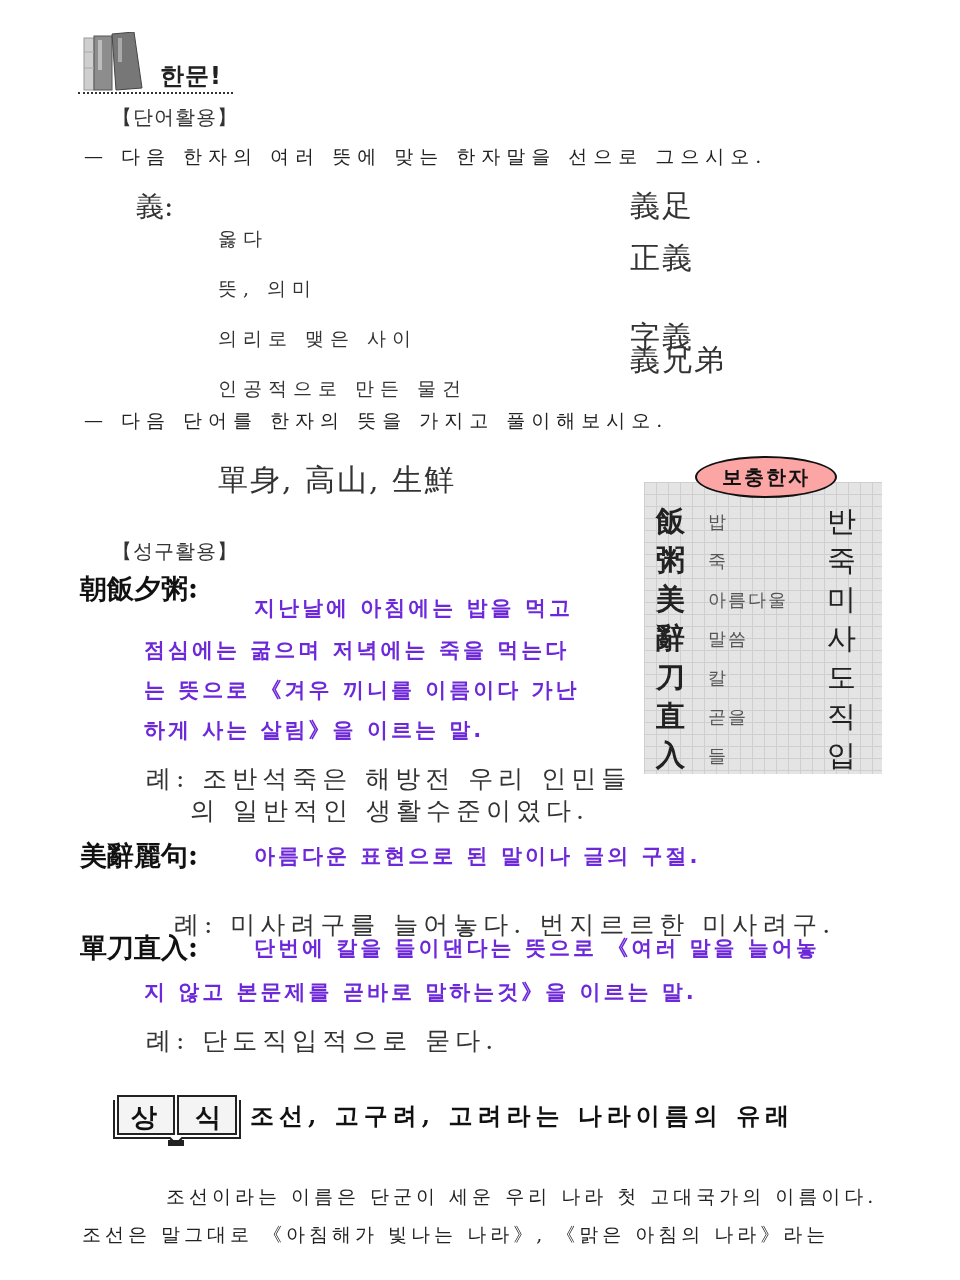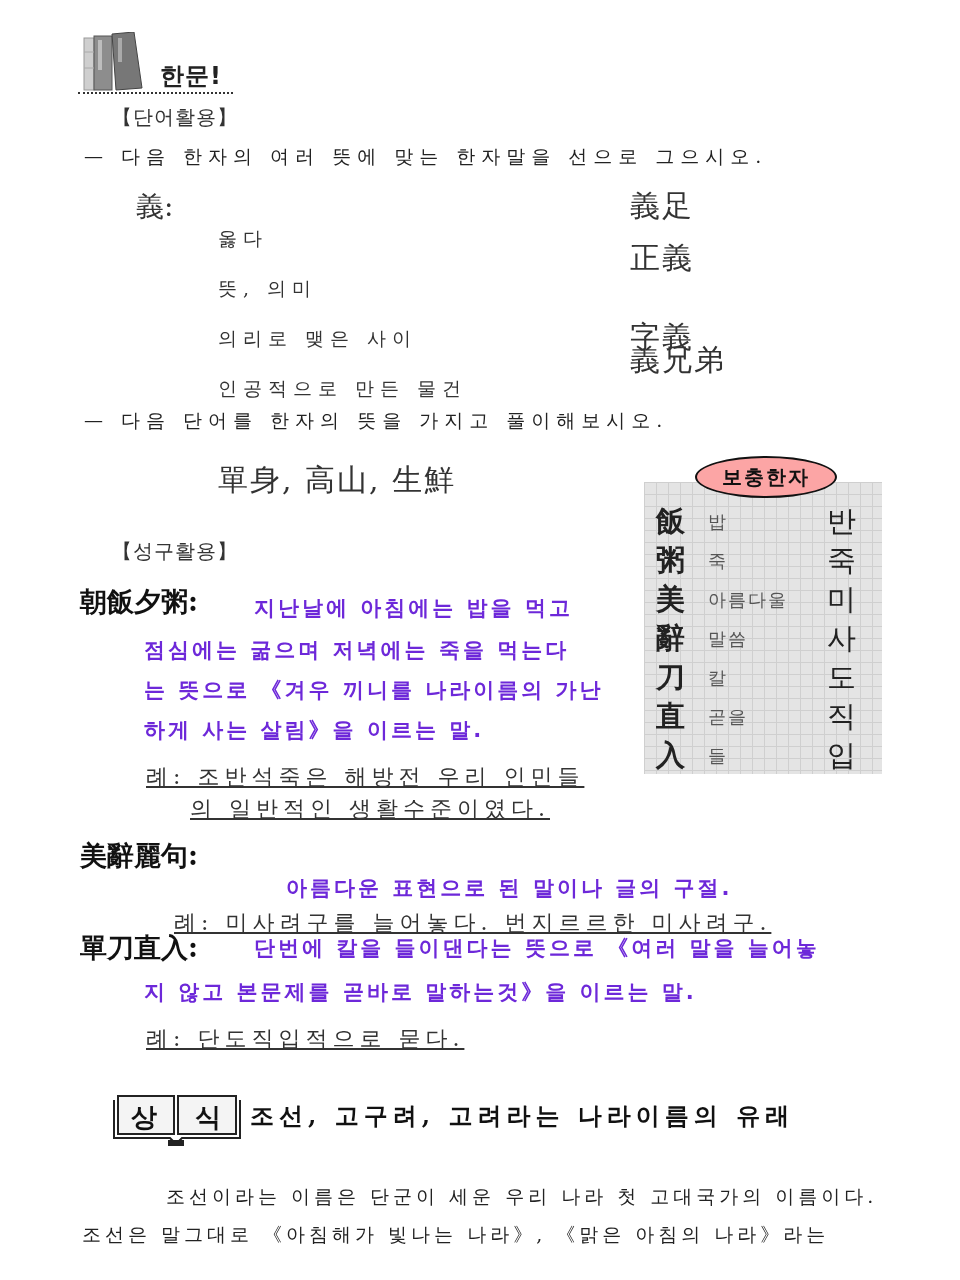--- a/index.html
+++ b/index.html
@@ -18,21 +18,21 @@
     .section-label { font-size: 20px; color: #333; letter-spacing: 1px; }
     .instruction { font-family: "DejaVu Serif", serif; font-size: 19px; letter-spacing: 6px; color: #222; white-space: nowrap; }
 
     .meaning { font-family: "DejaVu Serif", serif; font-size: 19px; letter-spacing: 6px; color: #333; white-space: nowrap; margin-top: 30px; }
     .hanja-word { font-family: "DejaVu Serif", serif; font-size: 30px; color: #333; letter-spacing: 2px; white-space: nowrap; }
     .hanja-big { font-family: "DejaVu Serif", serif; font-size: 28px; color: #333; }
 
     
     .idiom-head { font-family: "DejaVu Serif", serif; font-size: 27px; font-weight: bold; color: #111; white-space: nowrap; }
     .idiom-text { font-family: "DejaVu Sans", sans-serif; font-size: 21px; font-weight: bold; color: #6d28d9; letter-spacing: 3px; white-space: nowrap; }
-    .example { font-family: "DejaVu Serif", serif; font-size: 22px; color: #333; letter-spacing: 5px; white-space: nowrap; text-decoration: underline; }
+    .example { font-family: "DejaVu Serif", serif; font-size: 25px; color: #333; letter-spacing: 5px; white-space: nowrap; }
 
     
     .sidebar {
       left: 644px; top: 482px; width: 238px; height: 292px;
       background-color: #e4e4e4;
       background-image:
         linear-gradient(#cfcfcf 1px, transparent 1px),
         linear-gradient(90deg, #cfcfcf 1px, transparent 1px);
       background-size: 12px 12px;
     }
@@ -121,30 +121,30 @@
   <div class="sb-row" style="top:254px;">
     <span class="sb-hanja">入</span>
     <span class="sb-meaning">들</span>
     <span class="sb-reading">입</span>
   </div>
 </div>
 <div class="abs sidebar-title">보충한자</div>
 
 <div class="abs section-label" style="left:112px; top:538px;">【성구활용】</div>
 
-<div class="abs idiom-head" style="left:80px; top:584px;">朝飯夕粥:</div>
+<div class="abs idiom-head" style="left:80px; top:571px;">朝飯夕粥:</div>
 <div class="abs idiom-text" style="left:254px; top:594px;">지난날에 아침에는 밥을 먹고</div>
 <div class="abs idiom-text" style="left:144px; top:636px;">점심에는 굶으며 저녁에는 죽을 먹는다</div>
-<div class="abs idiom-text" style="left:144px; top:676px;">는 뜻으로 《겨우 끼니를 나라이름의 가난</div>
+<div class="abs idiom-text" style="left:144px; top:676px;">는 뜻으로 《겨우 끼니를 이름이다 가난</div>
 <div class="abs idiom-text" style="left:144px; top:716px;">하게 사는 살림》을 이르는 말.</div>
 <div class="abs example" style="left:146px; top:762px;">례: 조반석죽은 해방전 우리 인민들</div>
 <div class="abs example" style="left:190px; top:794px;">의 일반적인 생활수준이였다.</div>
 
 <div class="abs idiom-head" style="left:80px; top:838px;">美辭麗句:</div>
-<div class="abs idiom-text" style="left:254px; top:874px;margin-left:32px;">아름다운 표현으로 된 말이나 글의 구절.</div>
+<div class="abs idiom-text" style="left:254px; top:842px;">아름다운 표현으로 된 말이나 글의 구절.</div>
 <div class="abs example" style="left:146px; top:908px;margin-left:28px;">례: 미사려구를 늘어놓다. 번지르르한 미사려구.</div>
 
 <div class="abs idiom-head" style="left:80px; top:930px;text-align:center;">單刀直入:</div>
 <div class="abs idiom-text" style="left:254px; top:934px;">단번에 칼을 들이댄다는 뜻으로 《여러 말을 늘어놓</div>
 <div class="abs idiom-text" style="left:144px; top:978px;">지 않고 본문제를 곧바로 말하는것》을 이르는 말.</div>
 <div class="abs example" style="left:146px; top:1024px;">례: 단도직입적으로 묻다.</div>
 
 <svg class="abs knowledge-icon" viewBox="0 0 130 60">
   <path d="M6,8 L62,8 L62,46 L6,46 Z" fill="#f4f4f4" stroke="#222" stroke-width="2"></path>
   <path d="M66,8 L124,8 L124,46 L66,46 Z" fill="#f4f4f4" stroke="#222" stroke-width="2"></path>

